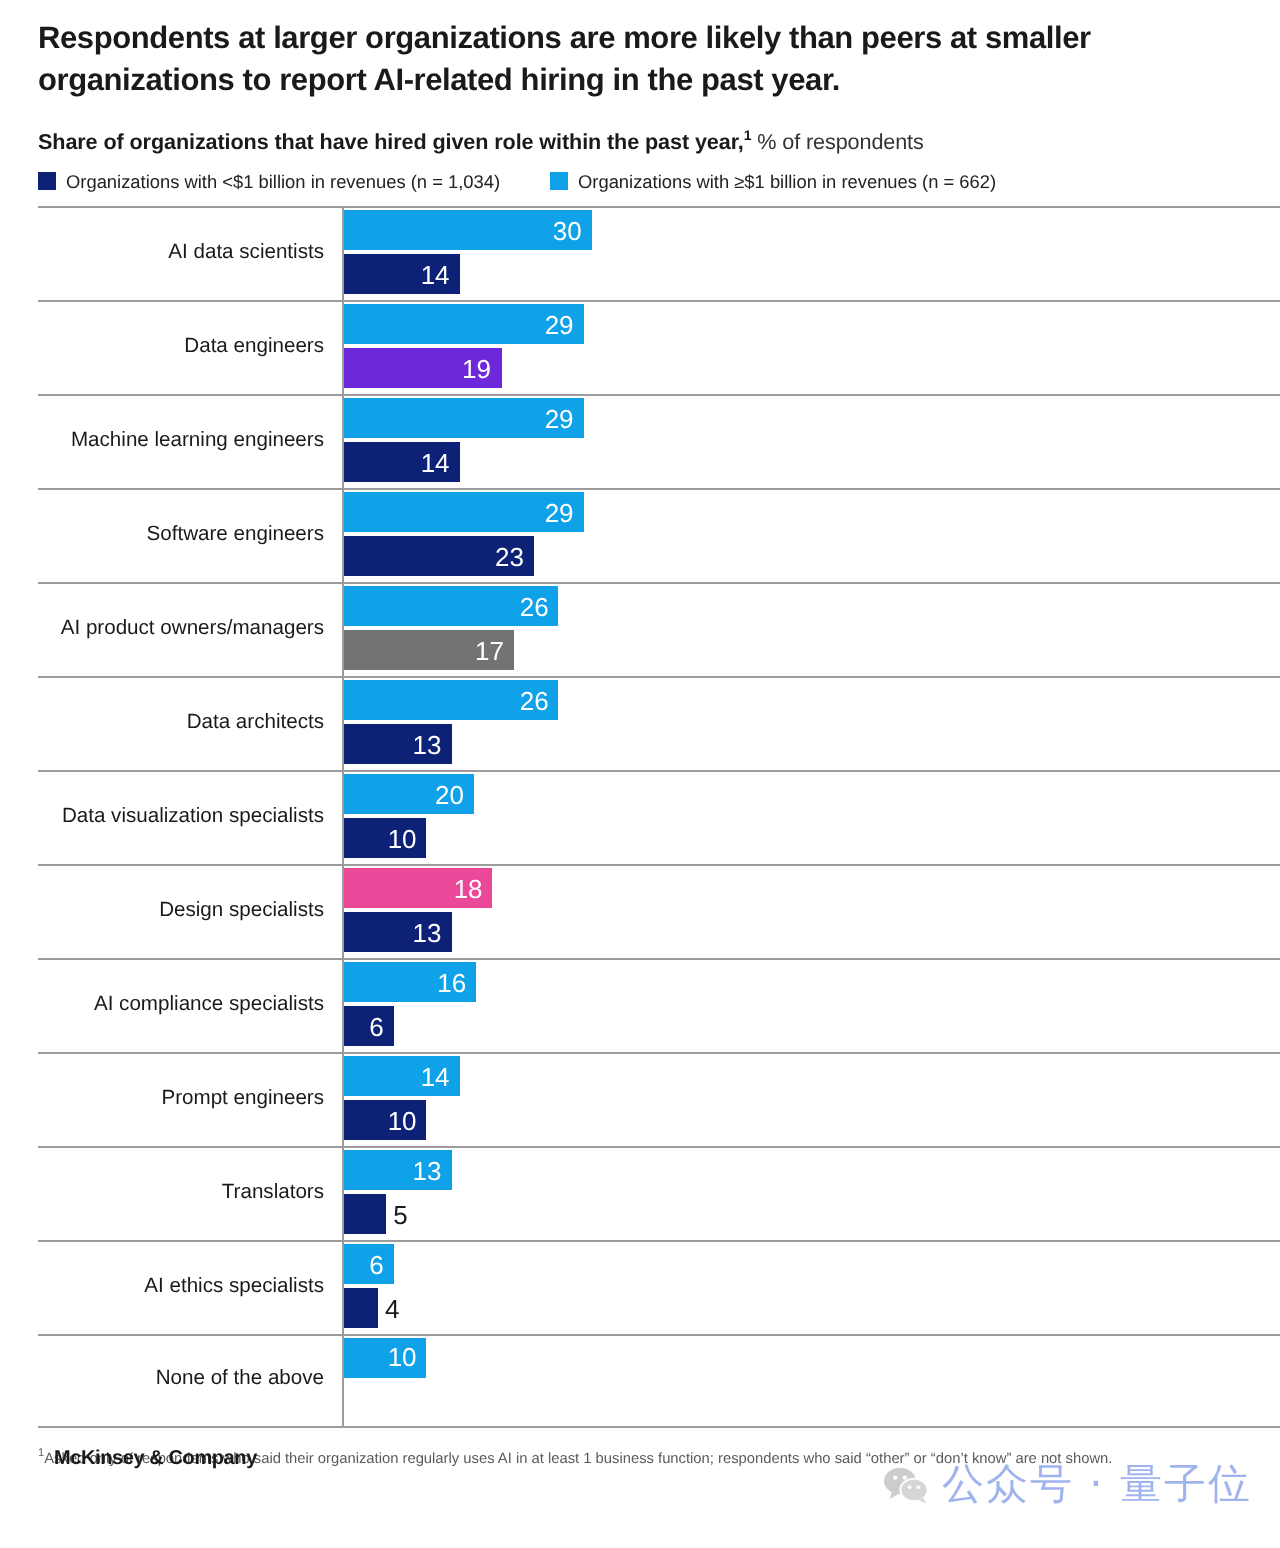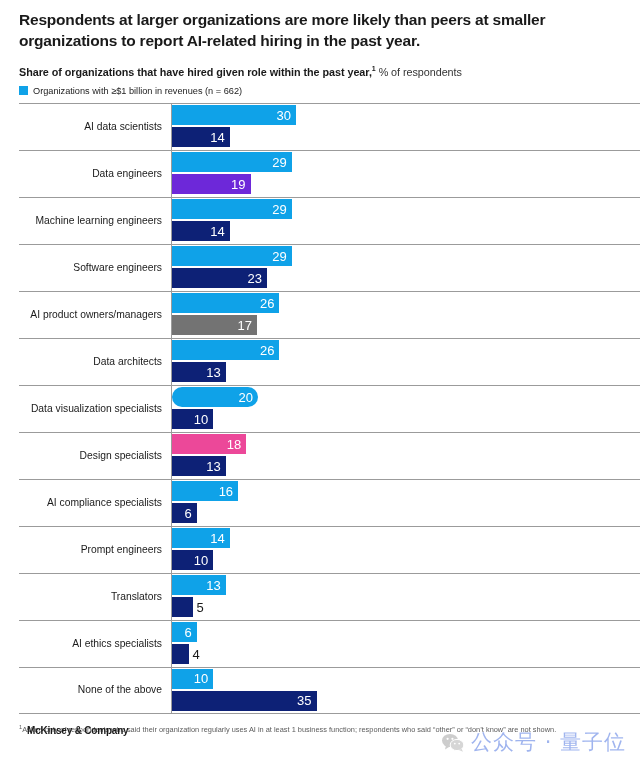--- a/index.html
+++ b/index.html
@@ -151,20 +151,24 @@
 <div class="page">
 
   <div class="title">Respondents at larger organizations are more likely than peers at smaller organizations to report AI-related hiring in the past year.</div>
 
   <div class="subtitle">
     <span>Share of organizations that have hired given role within the past year,</span><span class="sup">1</span>&nbsp;<span class="light">% of respondents</span>
   </div>
 
   <div class="legend">
     <div class="legend-item">
+      <span class="swatch" style="background:#0d2176"></span>
+      <span>Organizations with &lt;$1 billion in revenues (n = 1,034)</span>
+    </div>
+    <div class="legend-item">
       <span class="swatch" style="background:#0fa2e8"></span>
       <span>Organizations with ≥$1 billion in revenues (n = 662)</span>
     </div>
   </div>
 
   <div class="chart" id="chart">
       <div class="row">
         <div class="row-label">AI data scientists</div>
         <div class="bars">
           <div class="bar light" style="width: 123.9px; background: rgb(15, 162, 232);">
@@ -226,21 +230,21 @@
             <span class="val">26</span>
           </div>
           <div class="bar dark" style="width: 53.7px; background: rgb(13, 33, 118);">
             <span class="val">13</span>
           </div>
         </div>
       </div>
       <div class="row">
         <div class="row-label">Data visualization specialists</div>
         <div class="bars">
-          <div class="bar light" style="width: 86px; background: rgb(15, 162, 232); border-radius: 10px;">
+          <div class="bar light" style="width: 65px; background: rgb(15, 162, 232);">
             <span class="val">20</span>
           </div>
           <div class="bar dark" style="width: 41.3px; background: rgb(13, 33, 118);">
             <span class="val">10</span>
           </div>
         </div>
       </div>
       <div class="row">
         <div class="row-label">Design specialists</div>
         <div class="bars">
@@ -294,23 +298,20 @@
           <div class="bar dark" style="width: 16.5px; background: rgb(13, 33, 118);">
             <span class="val outside">4</span>
           </div>
         </div>
       </div>
       <div class="row">
         <div class="row-label">None of the above</div>
         <div class="bars">
           <div class="bar light" style="width: 41.3px; background: rgb(15, 162, 232);">
             <span class="val">10</span>
-          </div>
-          <div class="bar dark" style="width: 144.5px; background: rgb(13, 33, 118);">
-            <span class="val">35</span>
           </div>
         </div>
       </div>
     </div>
 
   <div class="footnotes">
     <div><span class="fn-sup">1</span><span>Asked only of respondents who said their organization regularly uses AI in at least 1 business function; respondents who said “other” or “don’t know” are not shown.</span></div>
     <div class="logo">McKinsey &amp; Company</div>
   </div>
 

